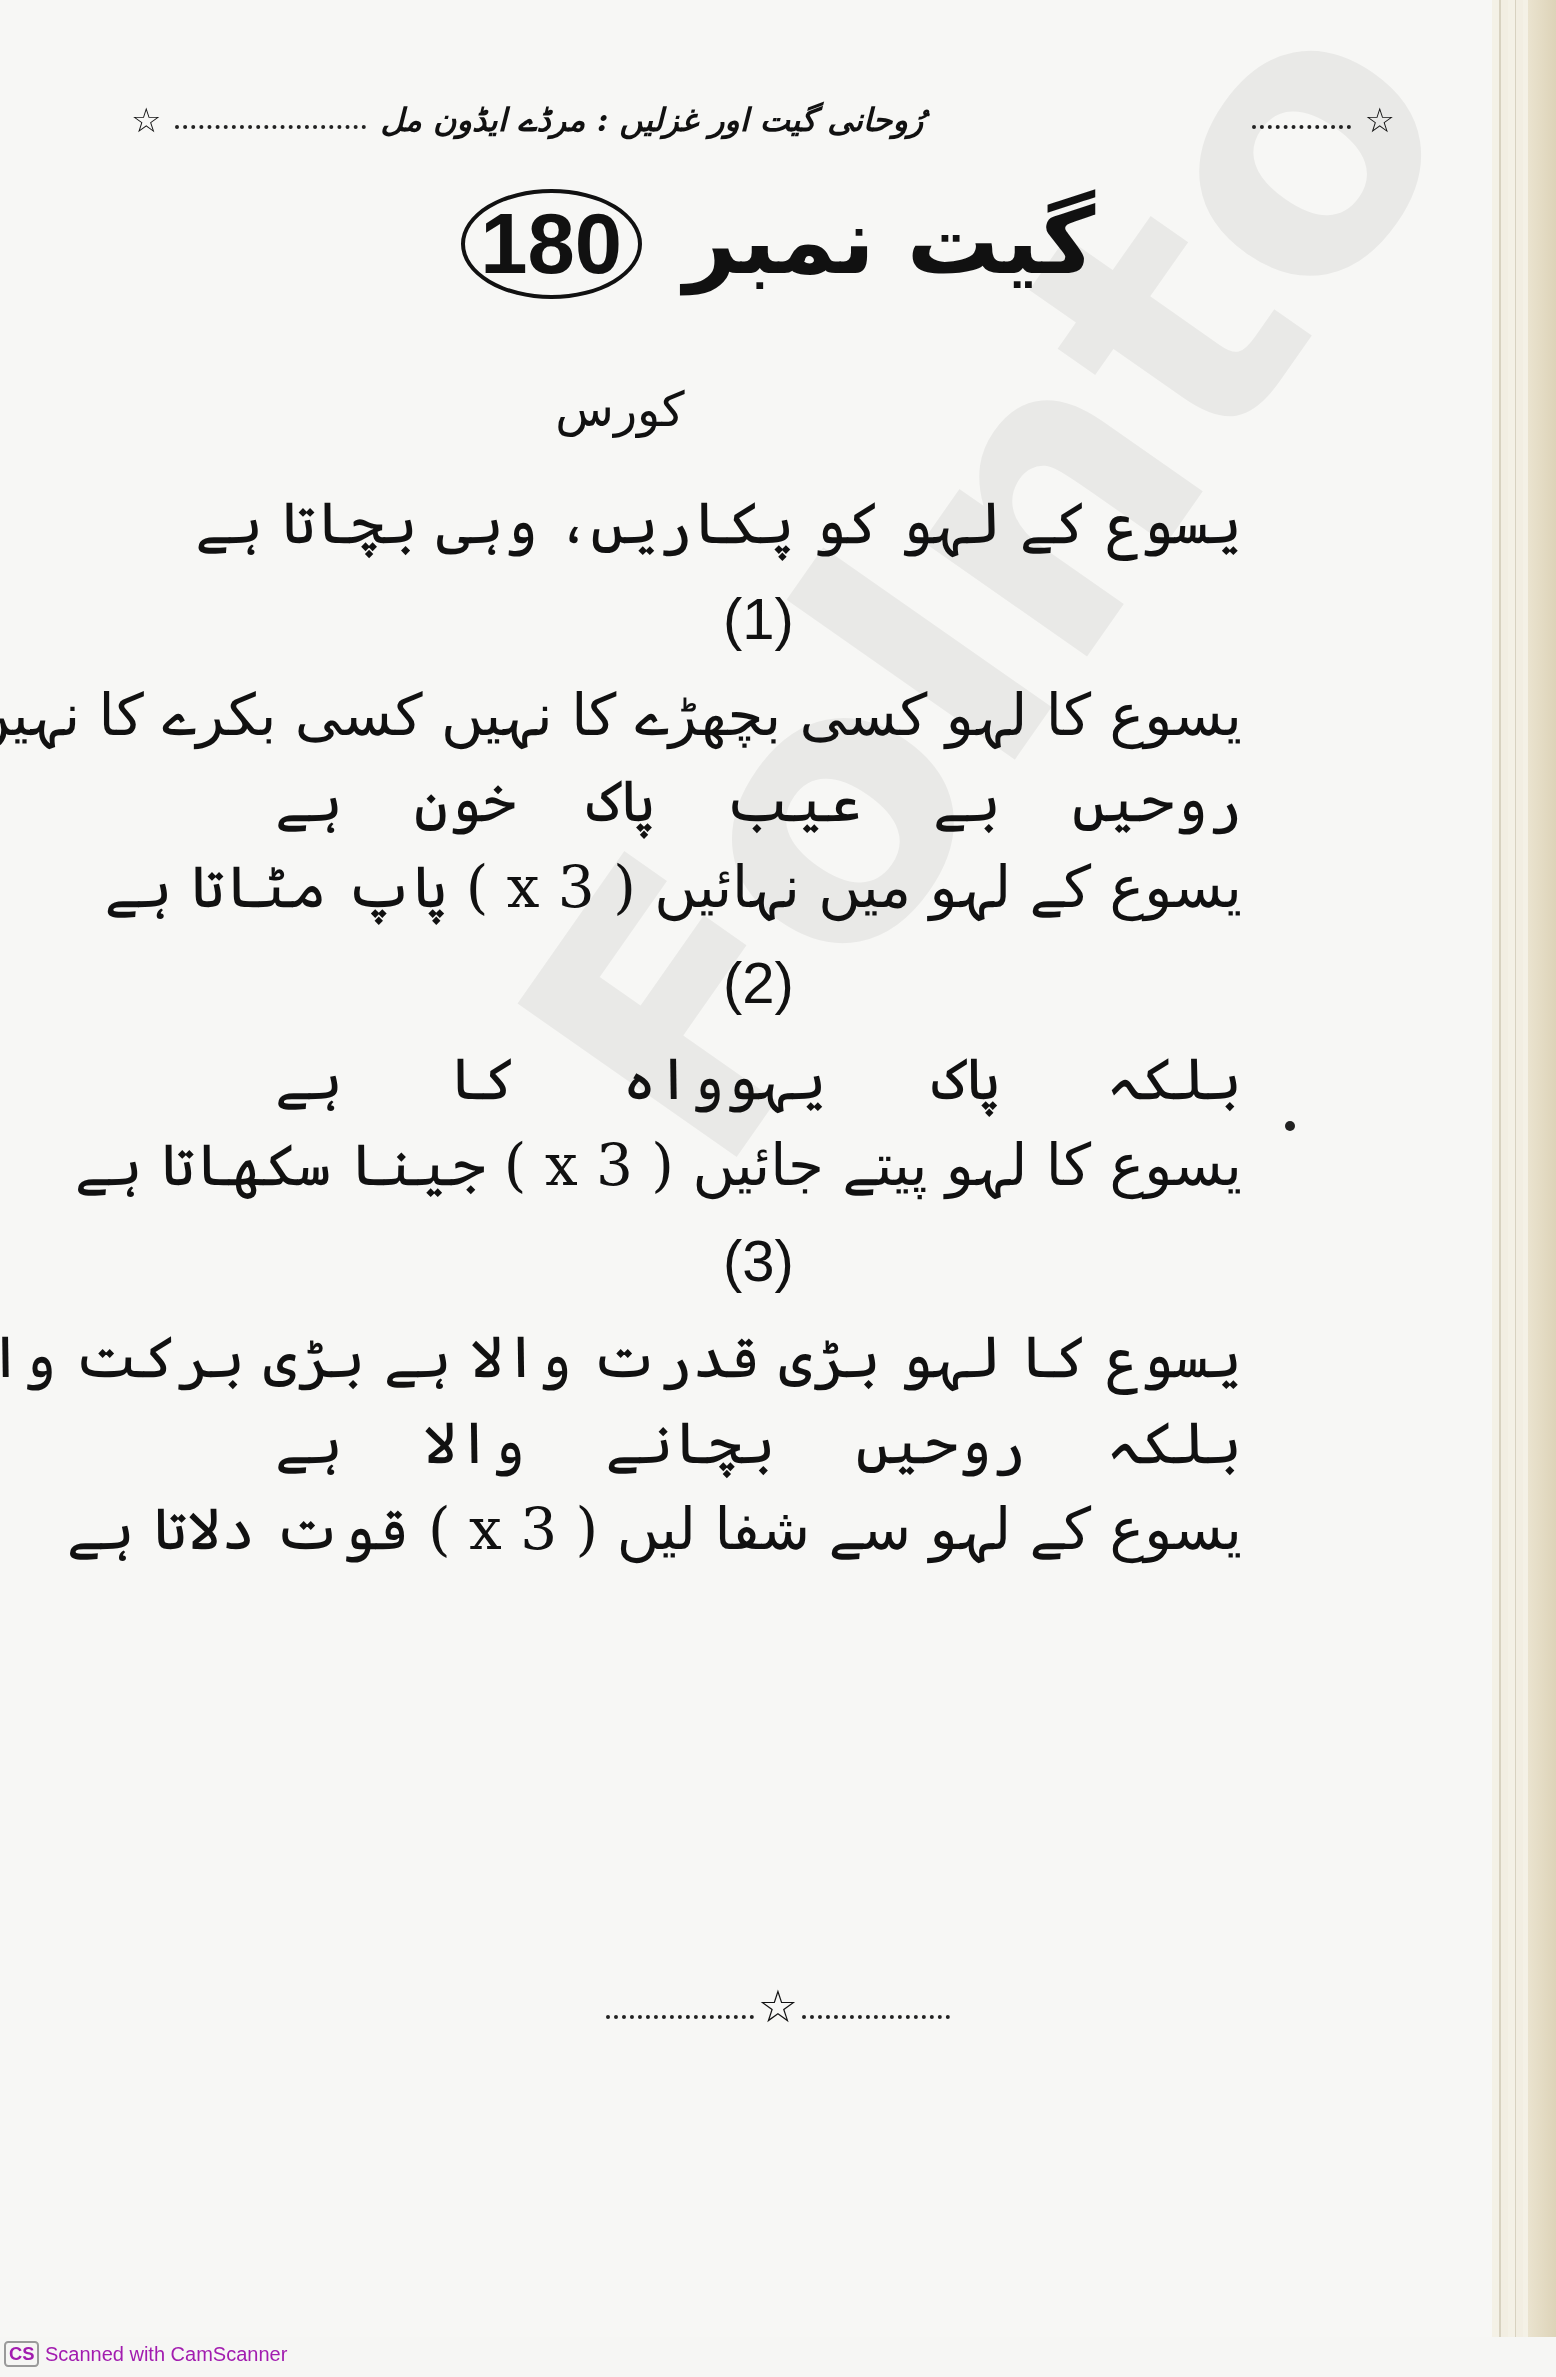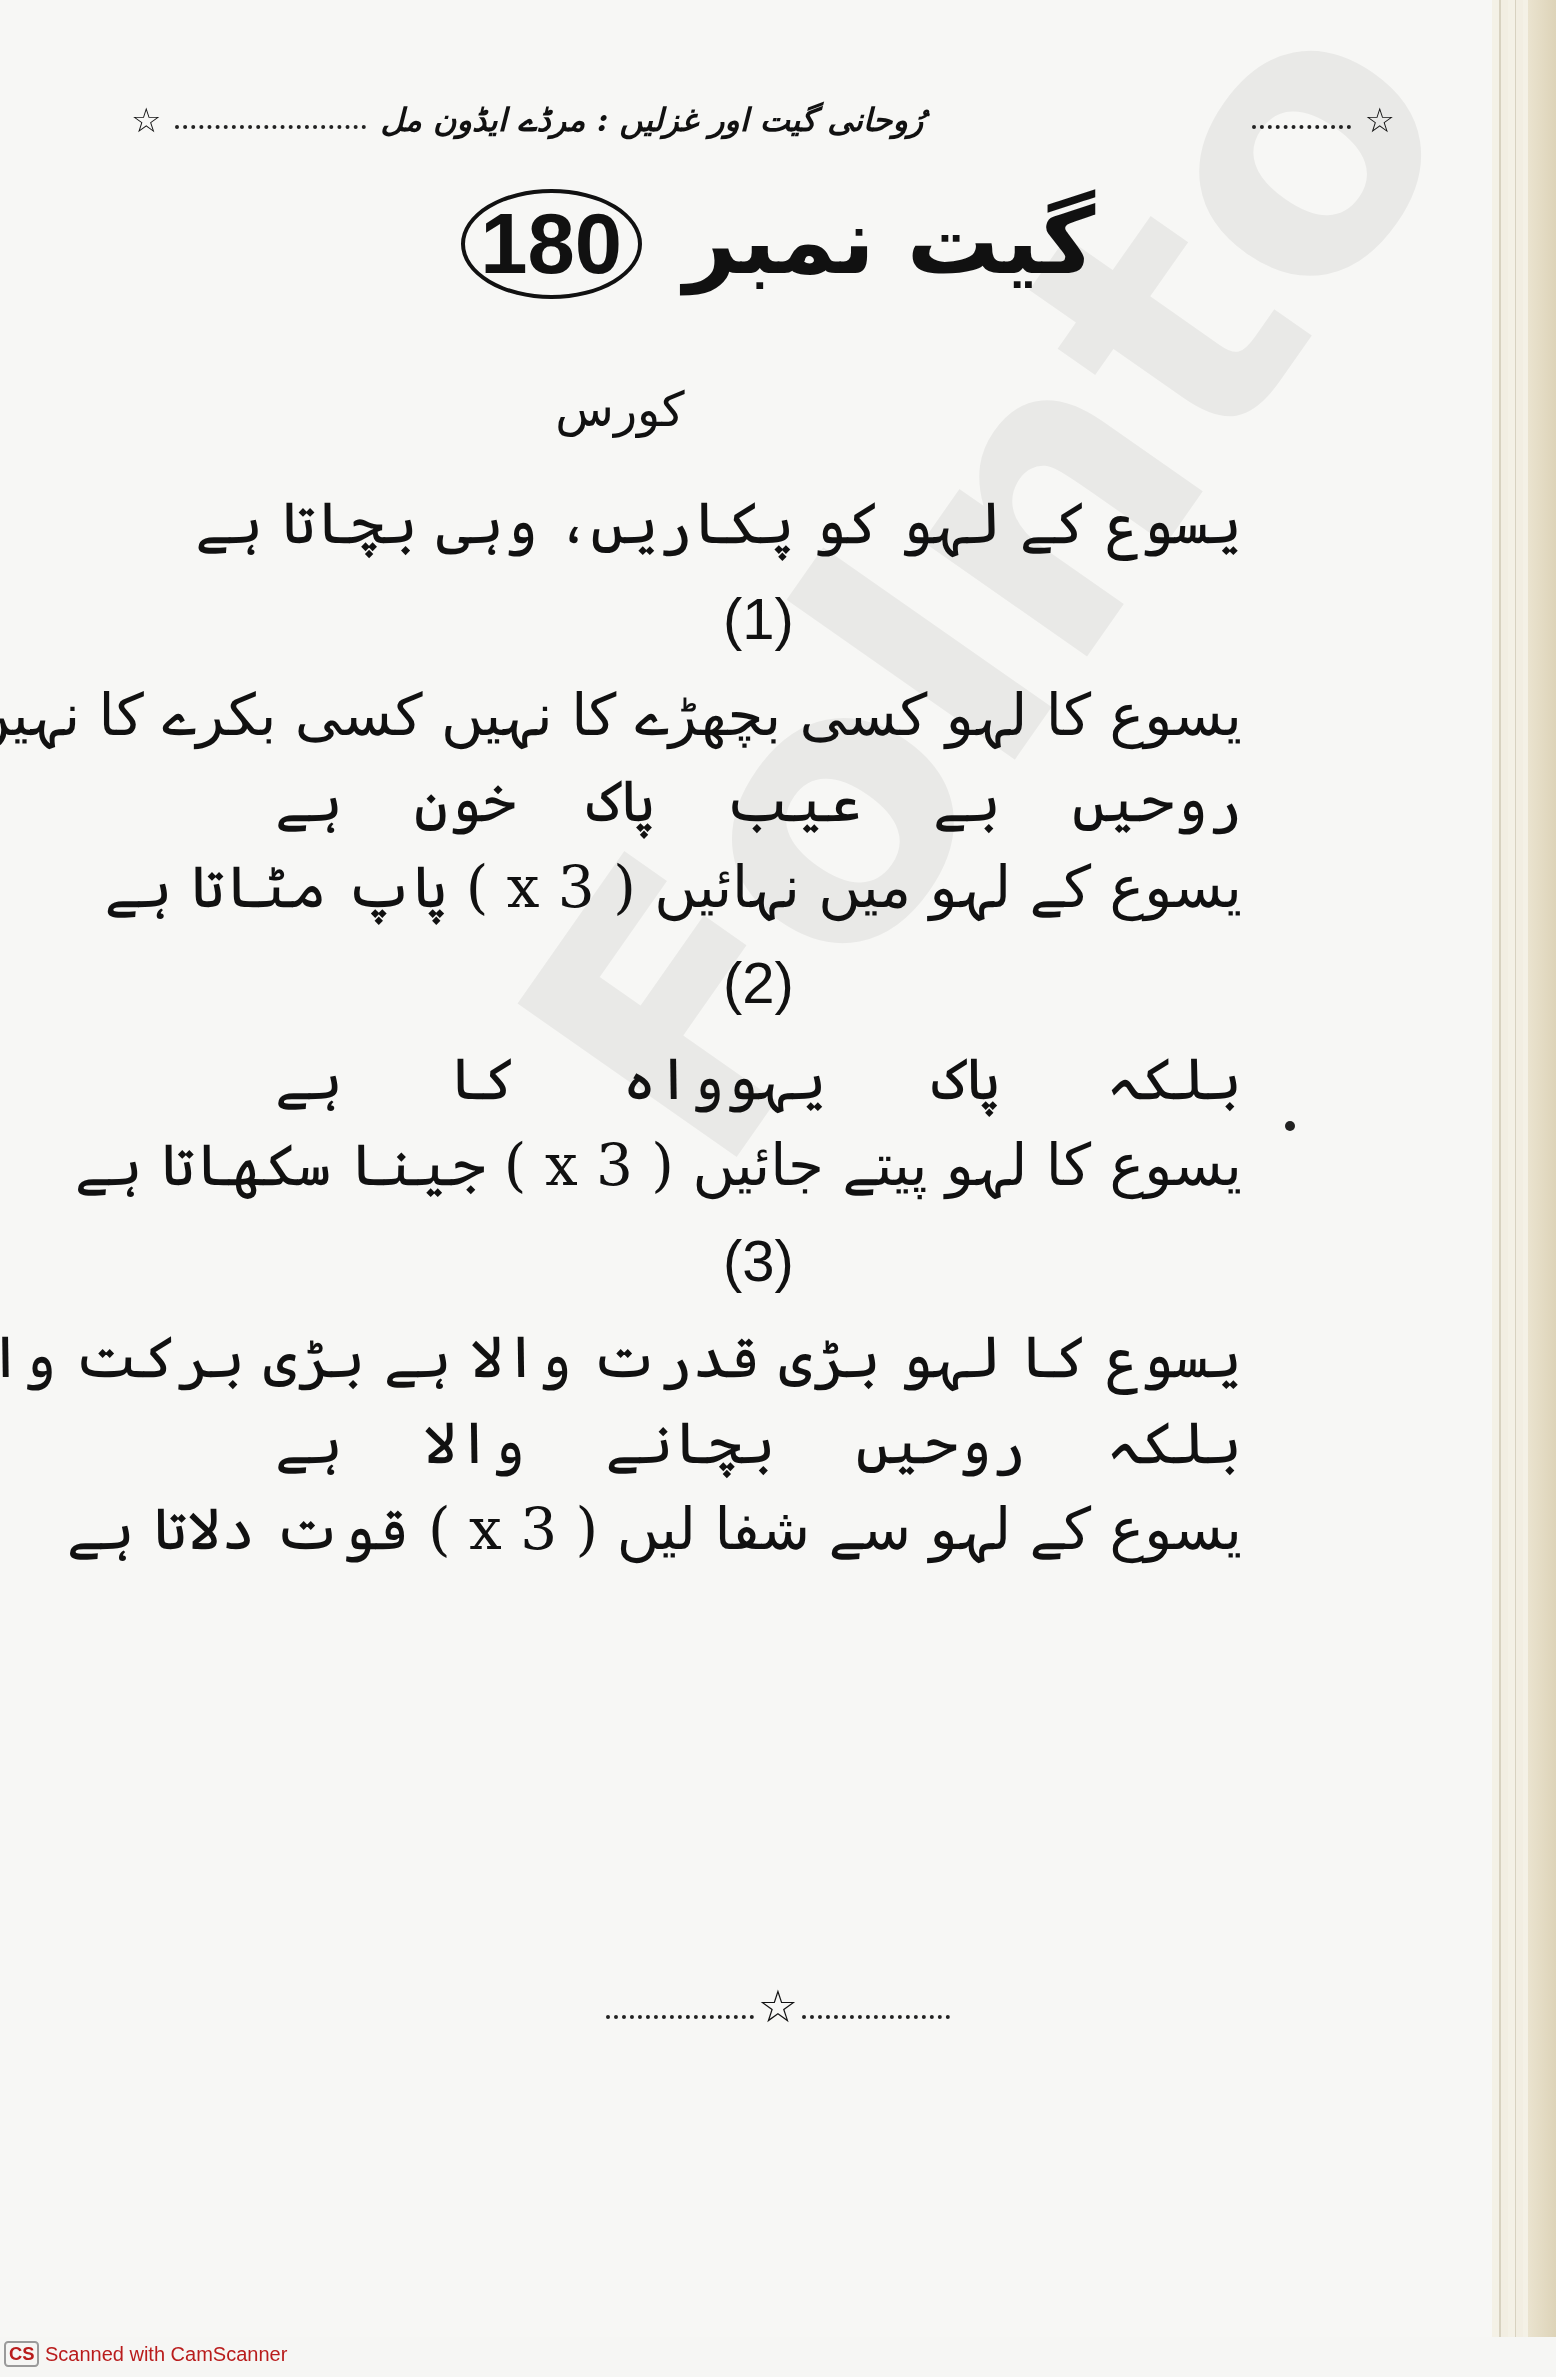--- a/index.html
+++ b/index.html
@@ -80,21 +80,21 @@
     }
     .chain {
       height: 18.4px; width: 508px; margin-top: 20px;
       background: radial-gradient(circle at 50% 50%, transparent 5.6px, #222 6.4px, #222 7.8px, transparent 8.5px) 0 0/11.3px 18.4px repeat-x;
     }
     .page-number {
       font-family: "Liberation Sans", sans-serif; font-weight: bold; font-size: 47px;
     }
     .scanner-badge {
       position: absolute; left: 4.2px; top: 2341px; display: flex; align-items: center; gap: 5.6px;
-      color: #b91c1c; font-family: "Liberation Sans", sans-serif; font-size: 20px;
+      color: #a21caf; font-family: "Liberation Sans", sans-serif; font-size: 20px;
     }
     .cs-logo {
       border: 2.1px solid #9a9a9a; border-radius: 4.2px; padding: 0 2.8px; font-weight: bold; font-size: 18.4px;
     }
     .stray-dot {
       position: absolute; left: 1285px; top: 1121px; width: 10px; height: 10px;
       background: #222; border-radius: 50%;
     }
   </style>
 </head>

